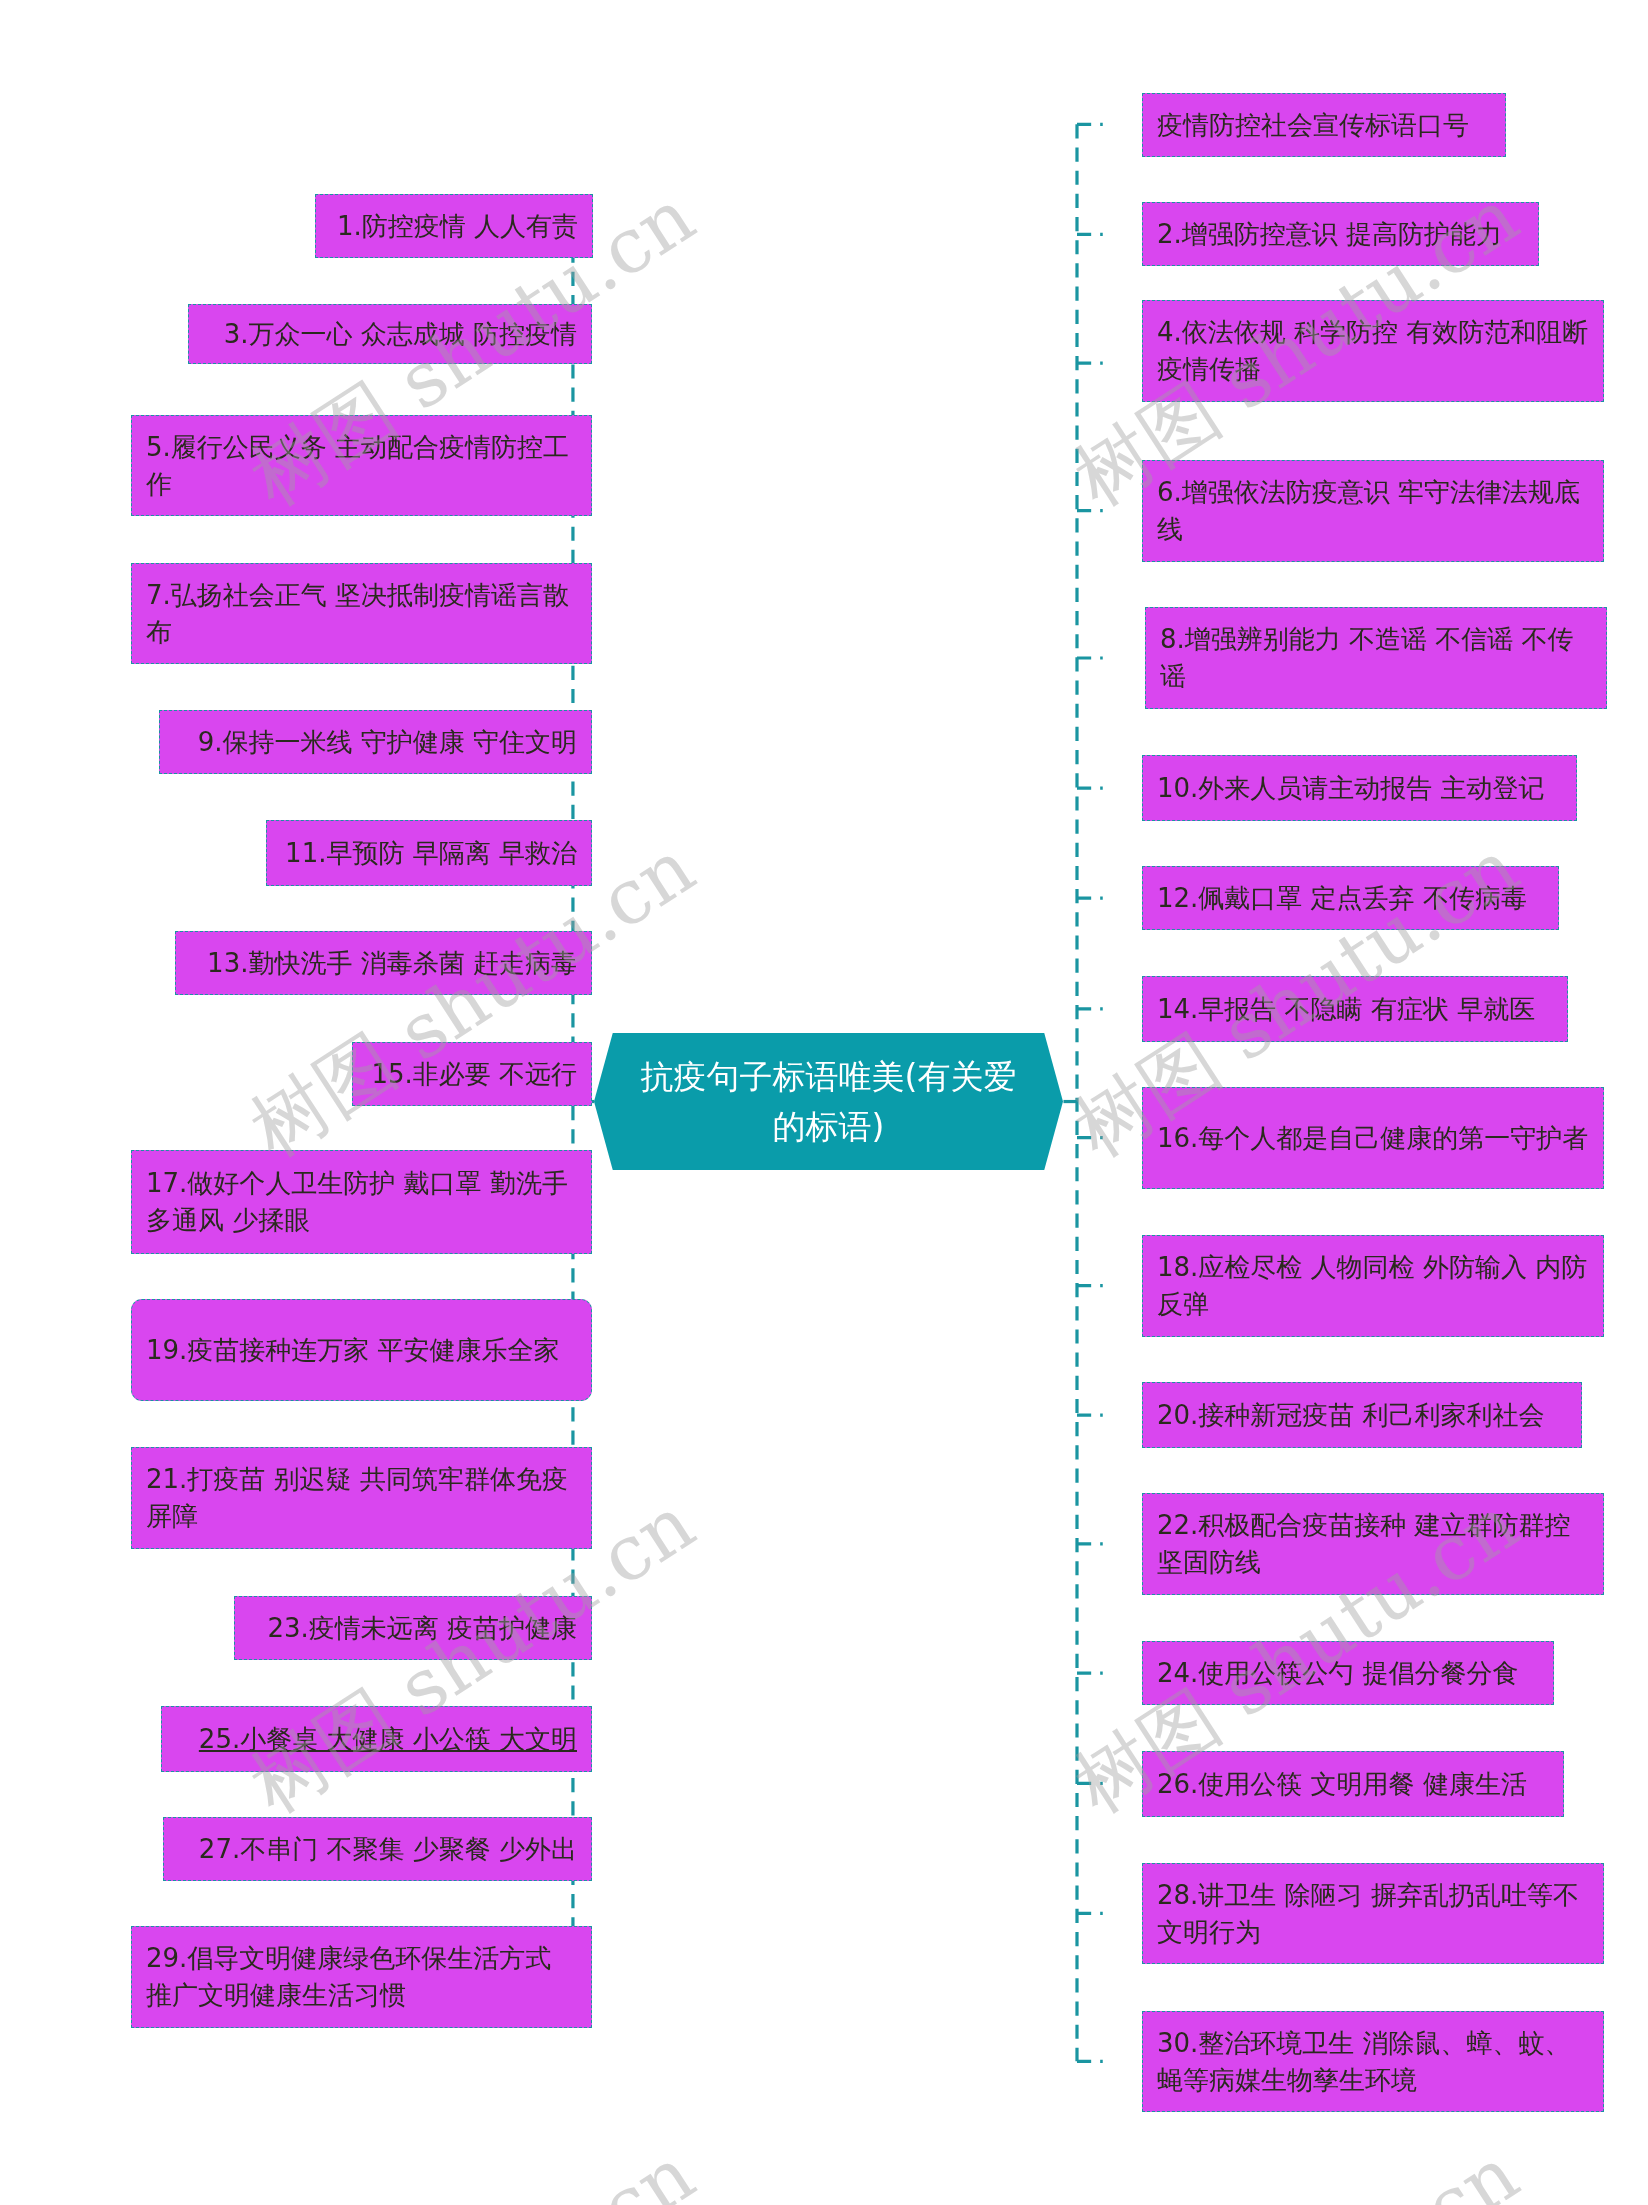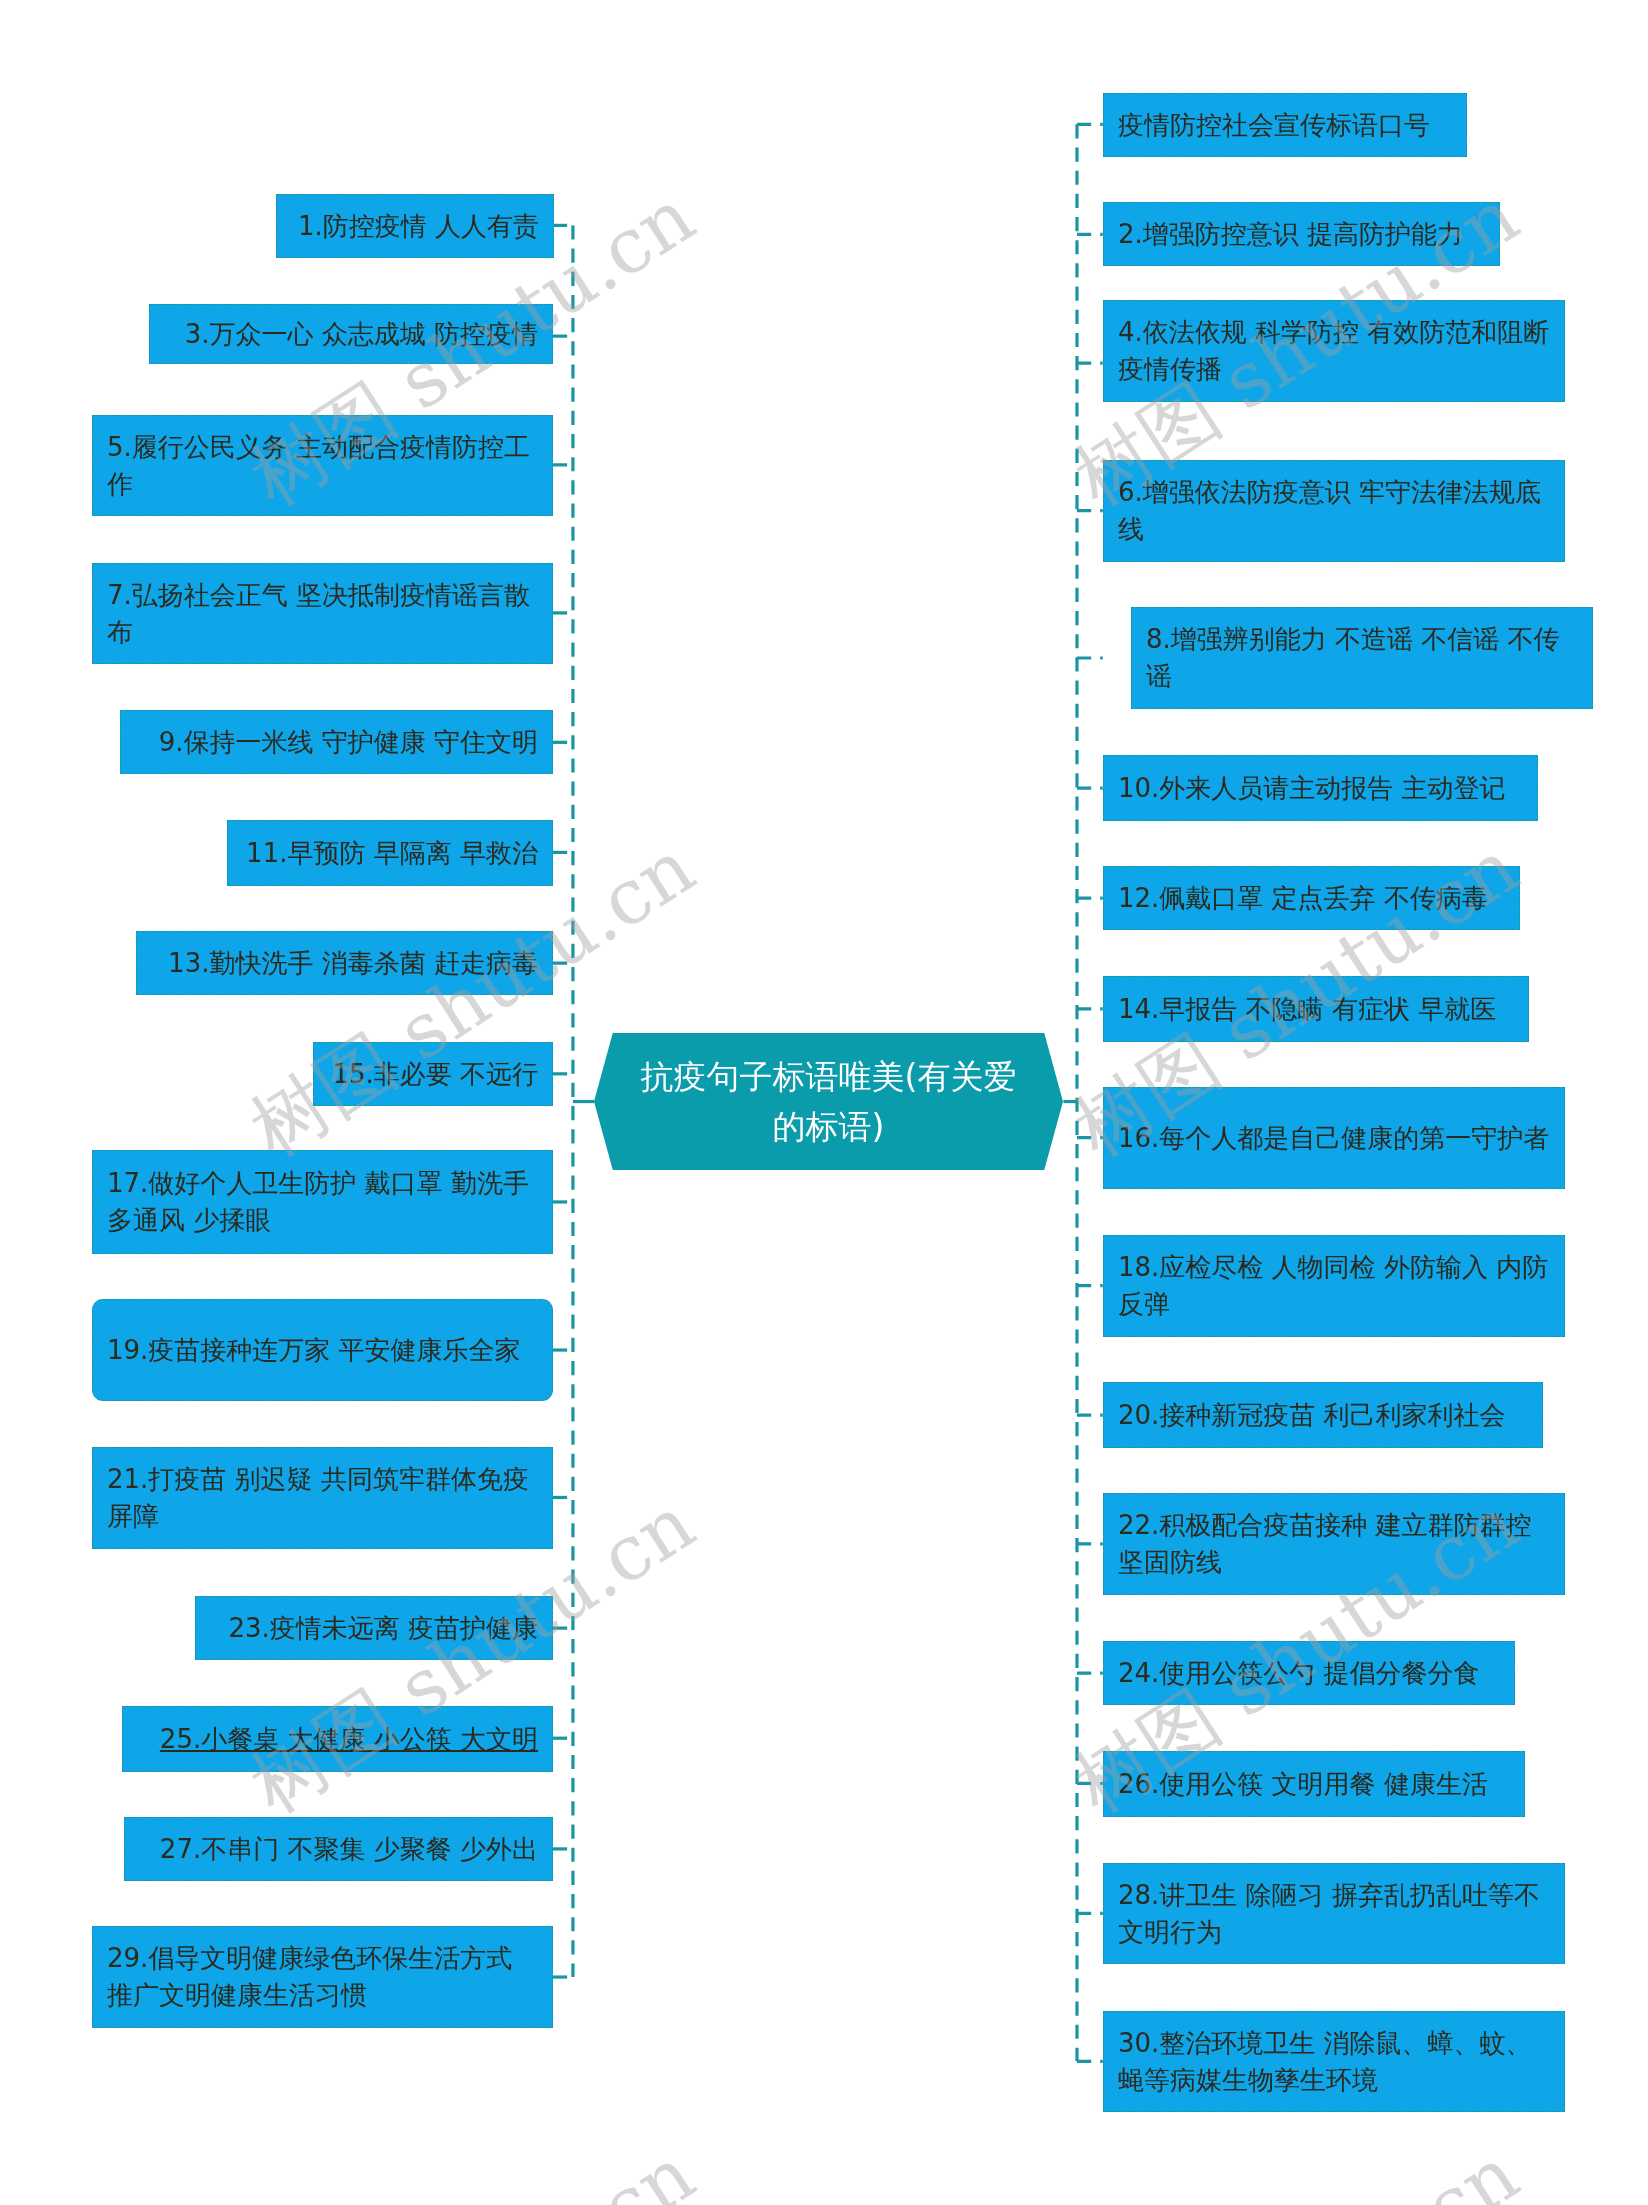--- a/index.html
+++ b/index.html
@@ -2,27 +2,28 @@
 <html style="font-size:10.3px"><head>
 <meta charset="utf-8">
 <style>
   html, body { margin: 0; padding: 0; background: #ffffff; }
   body { width: 1648px; height: 2205px; position: relative; overflow: hidden;
          font-family: "DejaVu Sans", "Liberation Sans", sans-serif; }
   #canvas { position: absolute; left: 0; top: 0; width: 1648px; height: 2205px; }
   svg.links { position: absolute; left: 0; top: 0; width: 1648px; height: 2205px; }
   .node {
     position: absolute; box-sizing: border-box;
-    background: #0ea5e9;
+    background: #d946ef;
     border: 1.9px dashed #1A95A1;
     color: #2a2a1e;
     font-size: 26px; line-height: 37px;
     padding: 11.6px 14px;
     display: flex; align-items: center;
     cursor: pointer;
+    margin-left: 39px;
   }
   .node span { display: block; word-break: break-all; }
   .node.left { justify-content: flex-end; text-align: left; }
   .node.left.multi { justify-content: flex-start; }
   .center {
     position: absolute; left: 594px; top: 1033px; width: 469px; height: 137px;
     background: #0A9CAA;
     clip-path: polygon(4% 0, 96% 0, 100% 50%, 96% 100%, 4% 100%, 0 50%);
     color: #ffffff; font-size: 33px; line-height: 50px;
     display: flex; align-items: center; justify-content: center; text-align: center;
@@ -142,21 +143,21 @@
     </div>
   <div class="node" style="left:1103px;top:202px;width:397px;height:64px;">
       <span>2.增强防控意识 提高防护能力</span>
     </div>
   <div class="node" style="left:1103px;top:300px;width:462px;height:102px;">
       <span>4.依法依规 科学防控 有效防范和阻断疫情传播</span>
     </div>
   <div class="node" style="left:1103px;top:460px;width:462px;height:102px;">
       <span>6.增强依法防疫意识 牢守法律法规底线</span>
     </div>
-  <div class="node" style="left:1131px;top:607px;width:462px;height:102px;justify-content:flex-end;">
+  <div class="node" style="left:1106px;top:607px;width:462px;height:102px;justify-content:flex-end;">
       <span>8.增强辨别能力 不造谣 不信谣 不传谣</span>
     </div>
   <div class="node" style="left:1103px;top:755px;width:435px;height:66px;">
       <span>10.外来人员请主动报告 主动登记</span>
     </div>
   <div class="node" style="left:1103px;top:866px;width:417px;height:64px;">
       <span>12.佩戴口罩 定点丢弃 不传病毒</span>
     </div>
   <div class="node" style="left:1103px;top:976px;width:426px;height:66px;">
       <span>14.早报告 不隐瞒 有症状 早就医</span>

